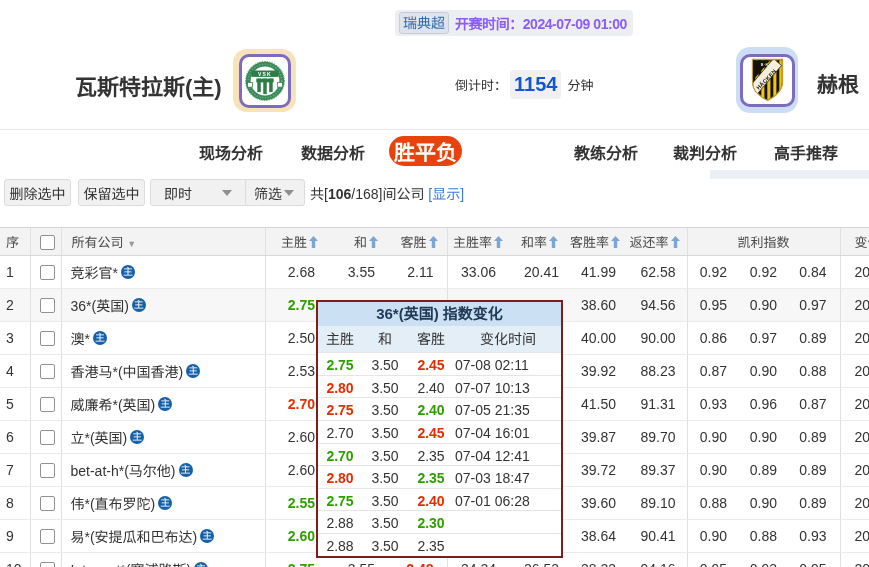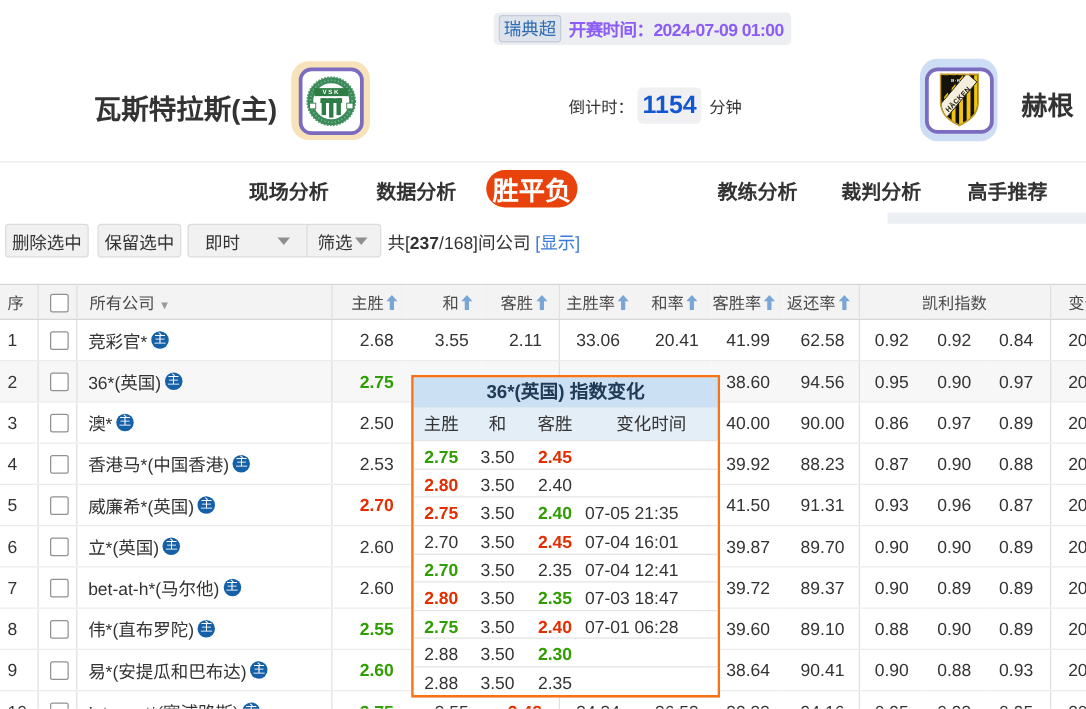--- a/index.html
+++ b/index.html
@@ -65,21 +65,21 @@
 .n1{padding-right:10px !important;}
 .n2{padding-right:13px !important;}
 .n3{padding-right:12px !important;}
 .n4{padding-right:10px !important;}
 .n5{padding-right:11px !important;}
 .k1{padding-right:12px !important;}
 .k2{padding-right:12px !important;}
 .k3{padding-right:13px !important;}
 .ch{text-align:left;padding-left:14px !important;font-size:14px;white-space:nowrap;overflow:hidden;}
 
-#pop{left:329px;top:300px;width:243px;background:#e5e5e5;border:2px solid #f97316;font-size:14px;}
+#pop{left:316px;top:300px;width:243px;background:#0c4a6e;border:2px solid #7f1d1d;font-size:14px;}
 #pop .tit{height:24px;line-height:24px;background:#cbe0f2;text-align:center;
  font-weight:bold;font-size:15px;color:#203a57;}
 #pop .phd{height:26px;line-height:26px;background:#e4eef7;display:flex;}
 #pop .prow{height:21.65px;line-height:25px;display:flex;border-top:1px solid #e5e5e5;background:#fff;}
 #pop .c1{width:44px;text-align:center;}
 #pop .c2{width:46px;text-align:center;}
 #pop .c3{width:46px;text-align:center;}
 #pop .c4{flex:1;text-align:left;padding-left:1px;white-space:nowrap;}
 </style>
 </head>
@@ -143,21 +143,21 @@
 <span style="left:673px;">裁判分析</span>
 <span style="left:774px;">高手推荐</span>
 </div>
 <div class="abs" id="gap"></div>
 
 <div class="abs" id="tb">
 <div class="btn" id="b1">删除选中</div>
 <div class="btn" id="b2">保留选中</div>
 <div class="btn" id="b3">即时<i class="caret" style="left:71px;"></i></div>
 <div class="btn" id="b4">筛选<i class="caret" style="left:38px;"></i></div>
-<div id="tbtext">共[<b>237</b>/168]间公司 <a>[显示]</a></div>
+<div id="tbtext">共[<b>106</b>/168]间公司 <a>[显示]</a></div>
 </div>
 
 <table class="abs" id="tbl">
 <colgroup>
 <col style="width:30px">
       <col style="width:31px">
       <col style="width:204px">
 <col style="width:60px">
       <col style="width:60px">
       <col style="width:62px">
@@ -367,25 +367,27 @@
 <div class="phd">
       <span class="c1">主胜</span>
       <span class="c2">和</span>
       <span class="c3">客胜</span>
       <span class="c4" style="text-align:center;">变化时间</span>
     </div>
 <div class="prow">
       <span class="c1 g">2.75</span>
       <span class="c2">3.50</span>
       <span class="c3 rd">2.45</span>
+      <span class="c4">07-08 02:11</span>
     </div>
 <div class="prow">
       <span class="c1 rd">2.80</span>
       <span class="c2">3.50</span>
       <span class="c3">2.40</span>
+      <span class="c4">07-07 10:13</span>
     </div>
 <div class="prow">
       <span class="c1 rd">2.75</span>
       <span class="c2">3.50</span>
       <span class="c3 g">2.40</span>
       <span class="c4">07-05 21:35</span>
     </div>
 <div class="prow">
       <span class="c1">2.70</span>
       <span class="c2">3.50</span>

